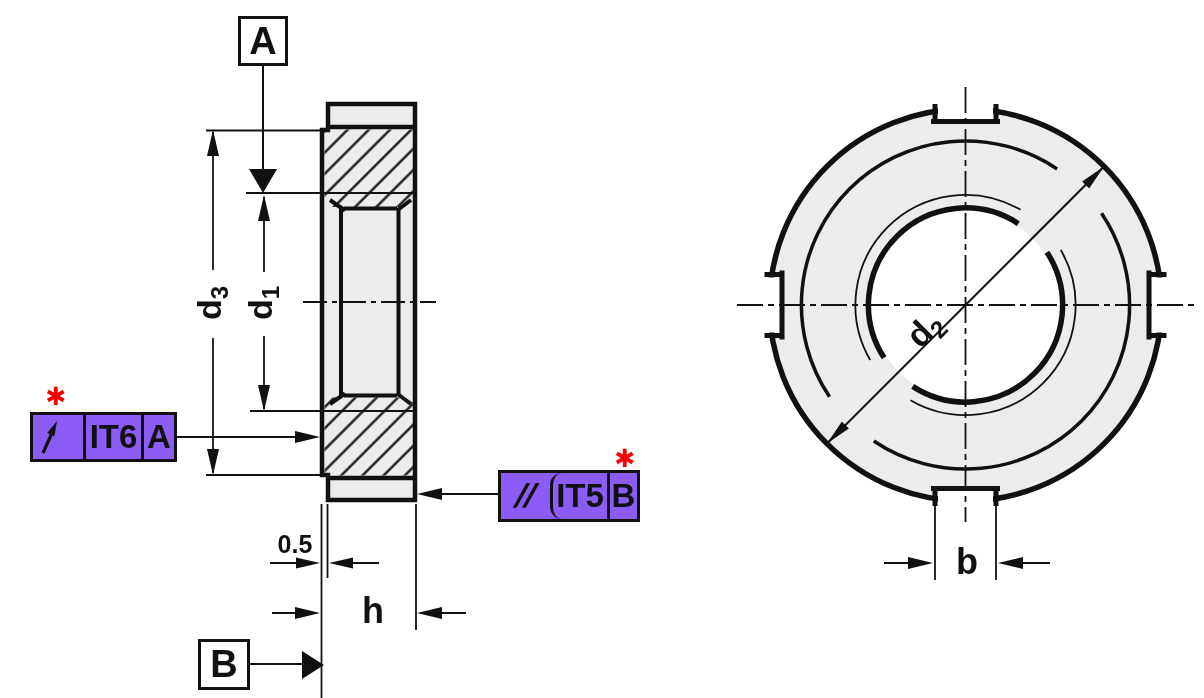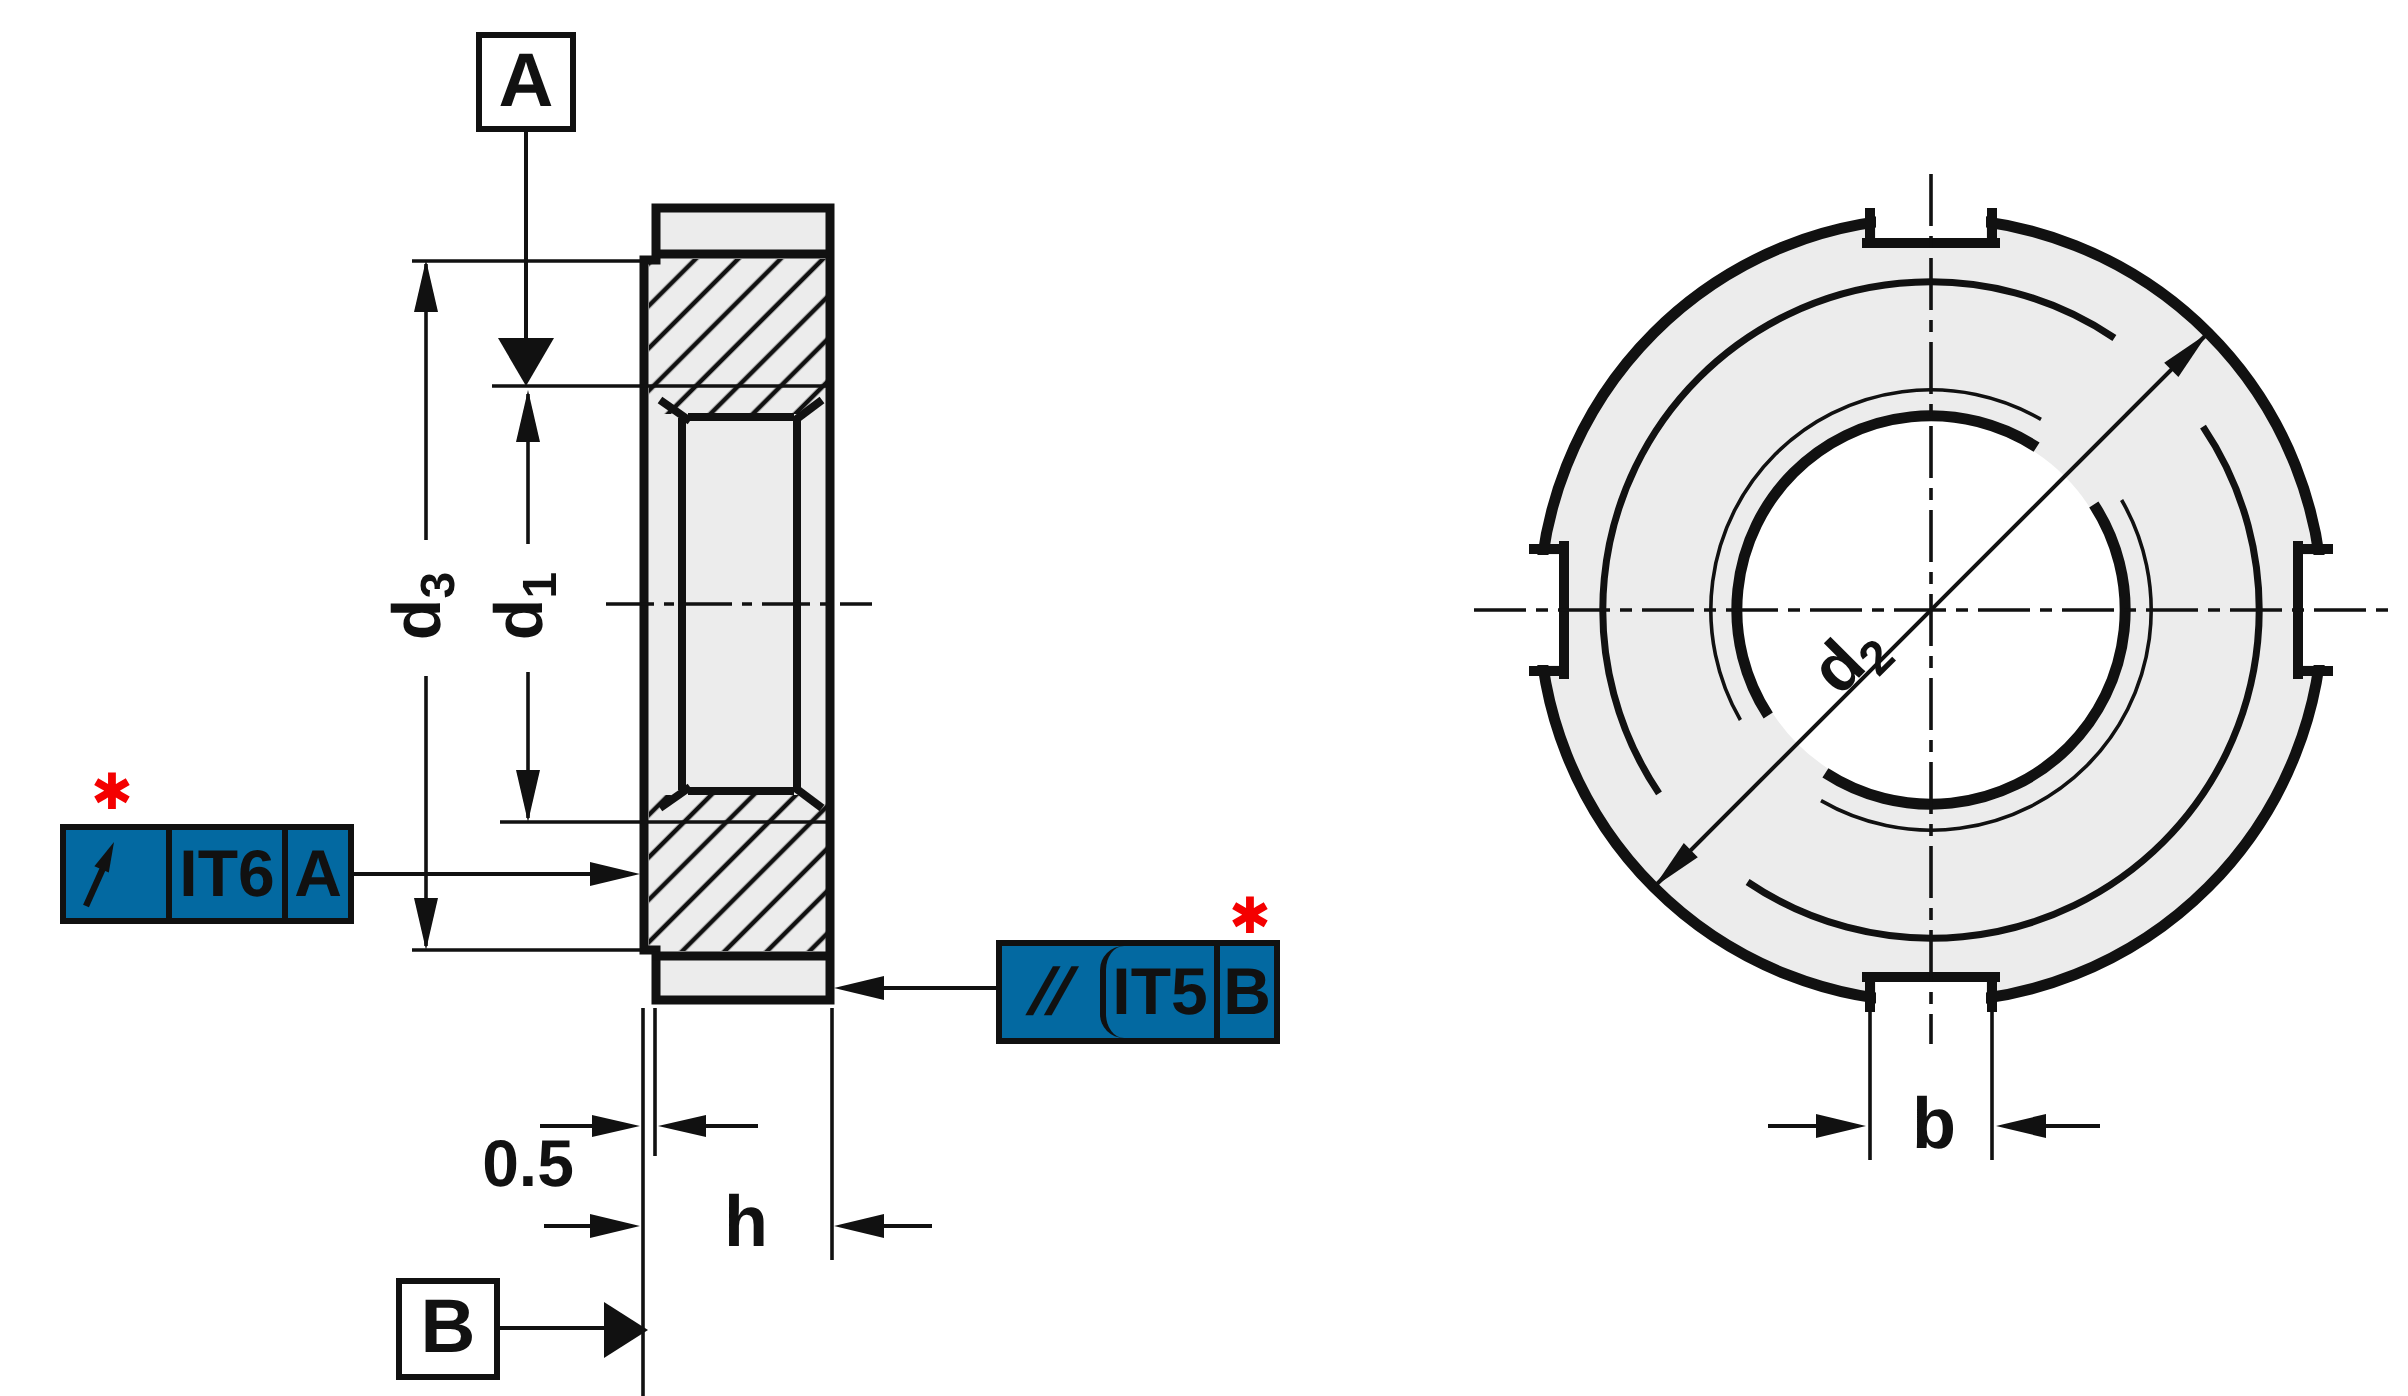--- a/index.html
+++ b/index.html
@@ -1,21 +1,21 @@
 <!DOCTYPE html>
 <html><head>
 <meta charset="utf-8">
 <style>
   html,body{margin:0;padding:0;background:#ffffff;}
   .stage{position:relative;width:1204px;height:698px;background:#ffffff;overflow:hidden;
          font-family:"Liberation Sans",sans-serif;color:#111;}
   .stage svg{position:absolute;left:0;top:0;}
   .datum-box{position:absolute;border:3px solid #111;display:flex;align-items:center;justify-content:center;
              font-weight:bold;font-size:38px;background:#fff;box-sizing:border-box;}
-  .fcf{position:absolute;border:3px solid #111;display:flex;background:#0369a1;box-sizing:border-box;text-align:right;}
+  .fcf{position:absolute;border:3px solid #111;display:flex;background:#8b5cf6;box-sizing:border-box;text-align:right;}
   .fcf-cell{display:flex;align-items:center;justify-content:center;font-weight:bold;font-size:33px;
             box-sizing:border-box;height:100%;}
   .fcf-cell + .fcf-cell{border-left:3px solid #111;}
   .slashes{display:inline-block;transform:skewX(-10deg);font-style:italic;}
   .dim-label{position:absolute;font-weight:bold;font-size:34px;white-space:nowrap;
              transform:translate(-50%,-50%);}
   .dim-label .sub{font-size:24px;vertical-align:-7px;}
   .rot90{transform:translate(-50%,-50%) rotate(-90deg);}
   .rot45{transform:translate(-50%,-50%) rotate(-45deg);}
   .footnote-star{position:absolute;color:#f40000;font-family:"DejaVu Sans",sans-serif;
@@ -185,20 +185,20 @@
     <div class="fcf-cell" style="width:30px;">B</div>
   </div>
   <div class="footnote-star" style="left:625px;top:458px;">✱</div>
 
   <div class="dim-label rot90" style="left:212px;top:303px;">
     <span>d</span><span class="sub">3</span>
   </div>
   <div class="dim-label rot90" style="left:263px;top:303px;">
     <span>d</span><span class="sub">1</span>
   </div>
-  <div class="dim-label" style="left:264px;top:544px;font-size:33px;margin-top:38px;">0.5</div>
+  <div class="dim-label" style="left:295px;top:544px;font-size:25px;">0.5</div>
   <div class="dim-label" style="left:373px;top:611px;font-size:36px;">h</div>
   <div class="dim-label rot45" style="left:926px;top:331px;">
     <span>d</span><span class="sub">2</span>
   </div>
   <div class="dim-label" style="left:967px;top:562px;font-size:36px;">b</div>
 
 </div>
 
 </body></html>

